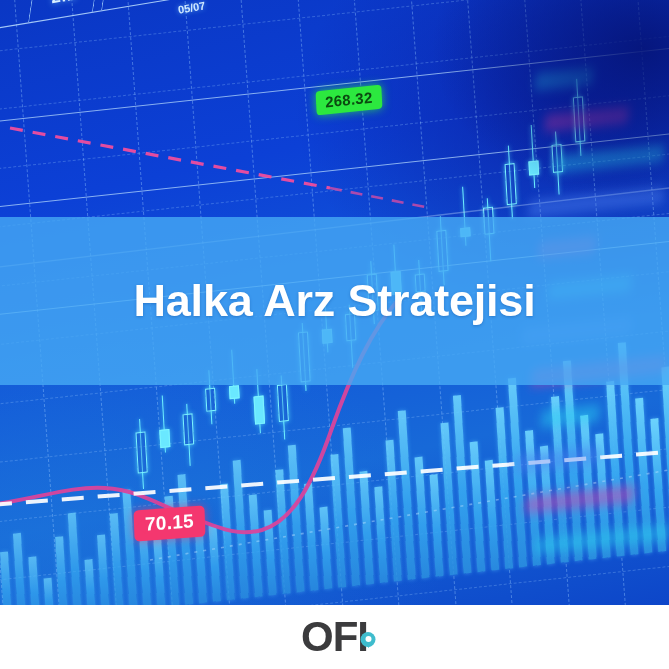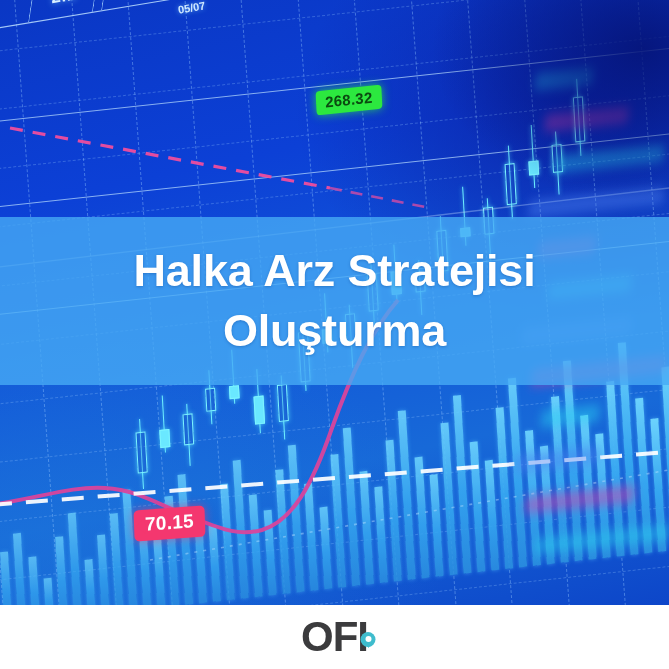--- a/index.html
+++ b/index.html
@@ -409,21 +409,20 @@
 
     </div>
 
     <div class="tag tag-green" style="left:316px;top:88px;">268.32</div>
 
     <div class="tag tag-pink" style="left:134px;top:508px;">70.15</div>
   </div>
 
   <div class="title-band">
     <div class="title-line">Halka Arz Stratejisi</div>
-    <div class="title-line">Oluşturma</div>
   </div>
 
   <div class="footer">
     <div class="logo">
       <span class="dark">OFI</span>
       <span class="iwrap">
         <span class="pin">
           <span class="pin-hole"></span>
         </span>
       </span>

